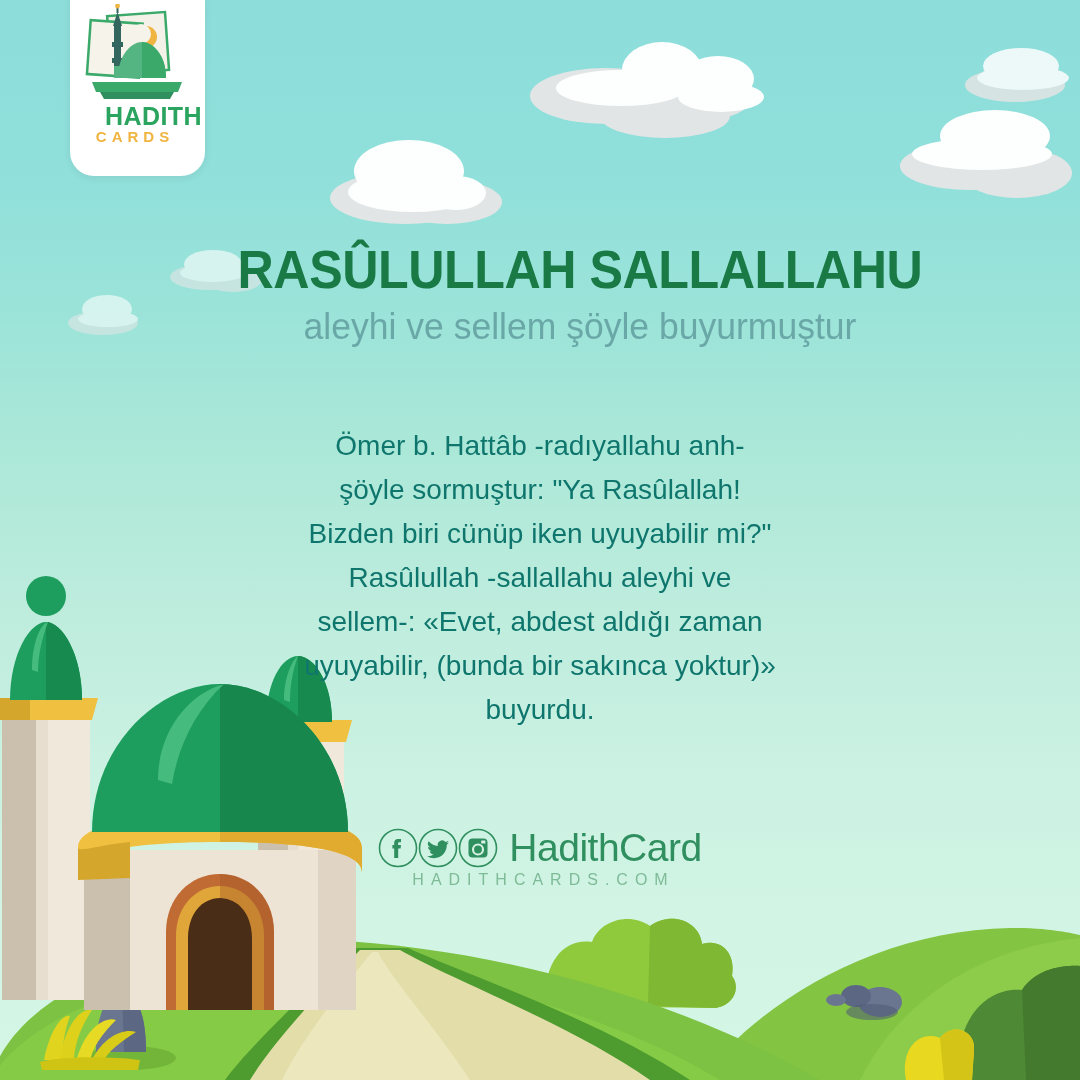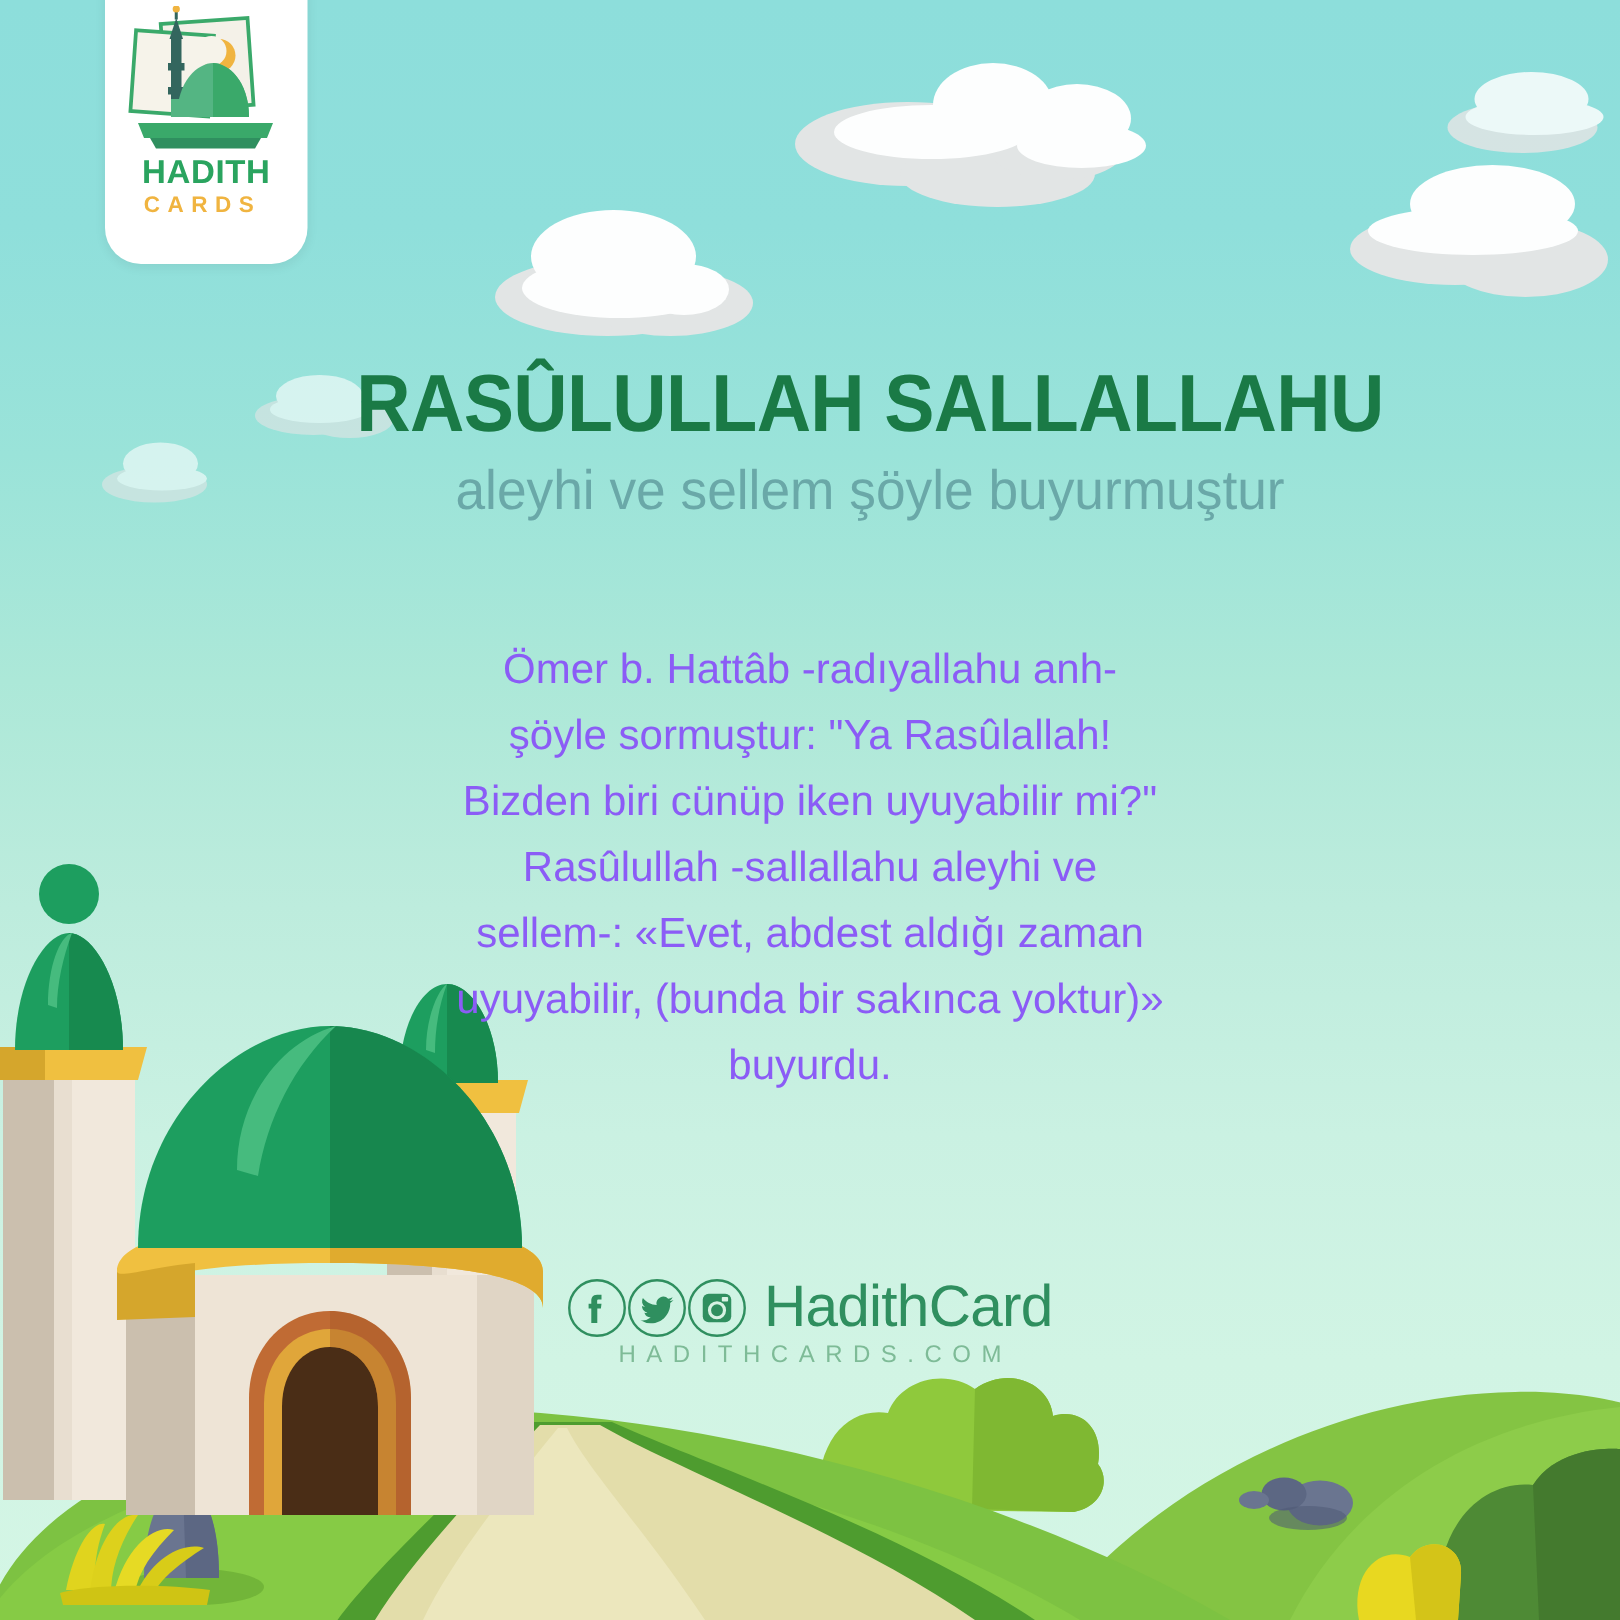--- a/index.html
+++ b/index.html
@@ -37,22 +37,22 @@
   #logo-panel {
     position:absolute; left:70px; top:-24px;
     width:135px; height:200px;
     background:#ffffff;
     border-radius:24px;
     box-shadow:0 2px 8px rgba(0,0,0,0.07);
     z-index:8;
   }
   #logo-mark { position:absolute; left:0; top:28px; width:135px; height:105px; }
   #logo-text-hadith {
-    position:absolute; left:0; top:126px; width:135px;
-    text-align:center; font-size:22px; font-weight:bold;
+    position:absolute; left:16px; top:126px; width:135px;
+    text-align:center; font-size:25px; font-weight:bold;
     letter-spacing:0.4px; color:#2aa45f;
     font-family:"Liberation Sans", sans-serif;
   }
   #logo-text-cards {
     position:absolute; left:0; top:152px; width:125px;
     text-align:center; font-size:15px; font-weight:bold;
     letter-spacing:5px; color:#f0b440; text-indent:5px;
   }
 
   
@@ -81,33 +81,33 @@
     position:absolute; left:140px; top:306px; width:880px;
     text-align:center;
     font-size:37px; color:#6aa8a8;
     transform:scaleX(0.96); transform-origin:center;
     z-index:6;
   }
   #hadith-body {
     position:absolute; left:300px; top:424px; width:480px;
     text-align:center;
     font-size:28px; line-height:44px;
-    color:#8b5cf6;
+    color:#0f766e;
     z-index:6;
   }
   #source {
     position:absolute; left:300px; top:655px; width:480px;
     text-align:center; font-size:19px; color:#1d7d48;
     z-index:6;
   }
 
   
   #footer { position:absolute; left:0; top:826px; width:1080px; z-index:6; }
   #social-row {
-    display:flex; align-items:center; justify-content:center; margin-top:24px;
+    display:flex; align-items:center; justify-content:center; 
   }
   .social-ico { width:40px; height:40px; display:block; }
   #brand-name {
     font-size:39px; color:#2f8f5f; margin-left:11px; letter-spacing:-0.5px;
   }
   #site-url {
     margin-top:1px; text-align:center;
     font-size:16px; letter-spacing:7px; color:#7ebb97; text-indent:7px;
     font-family:"Liberation Sans", sans-serif;
   }

